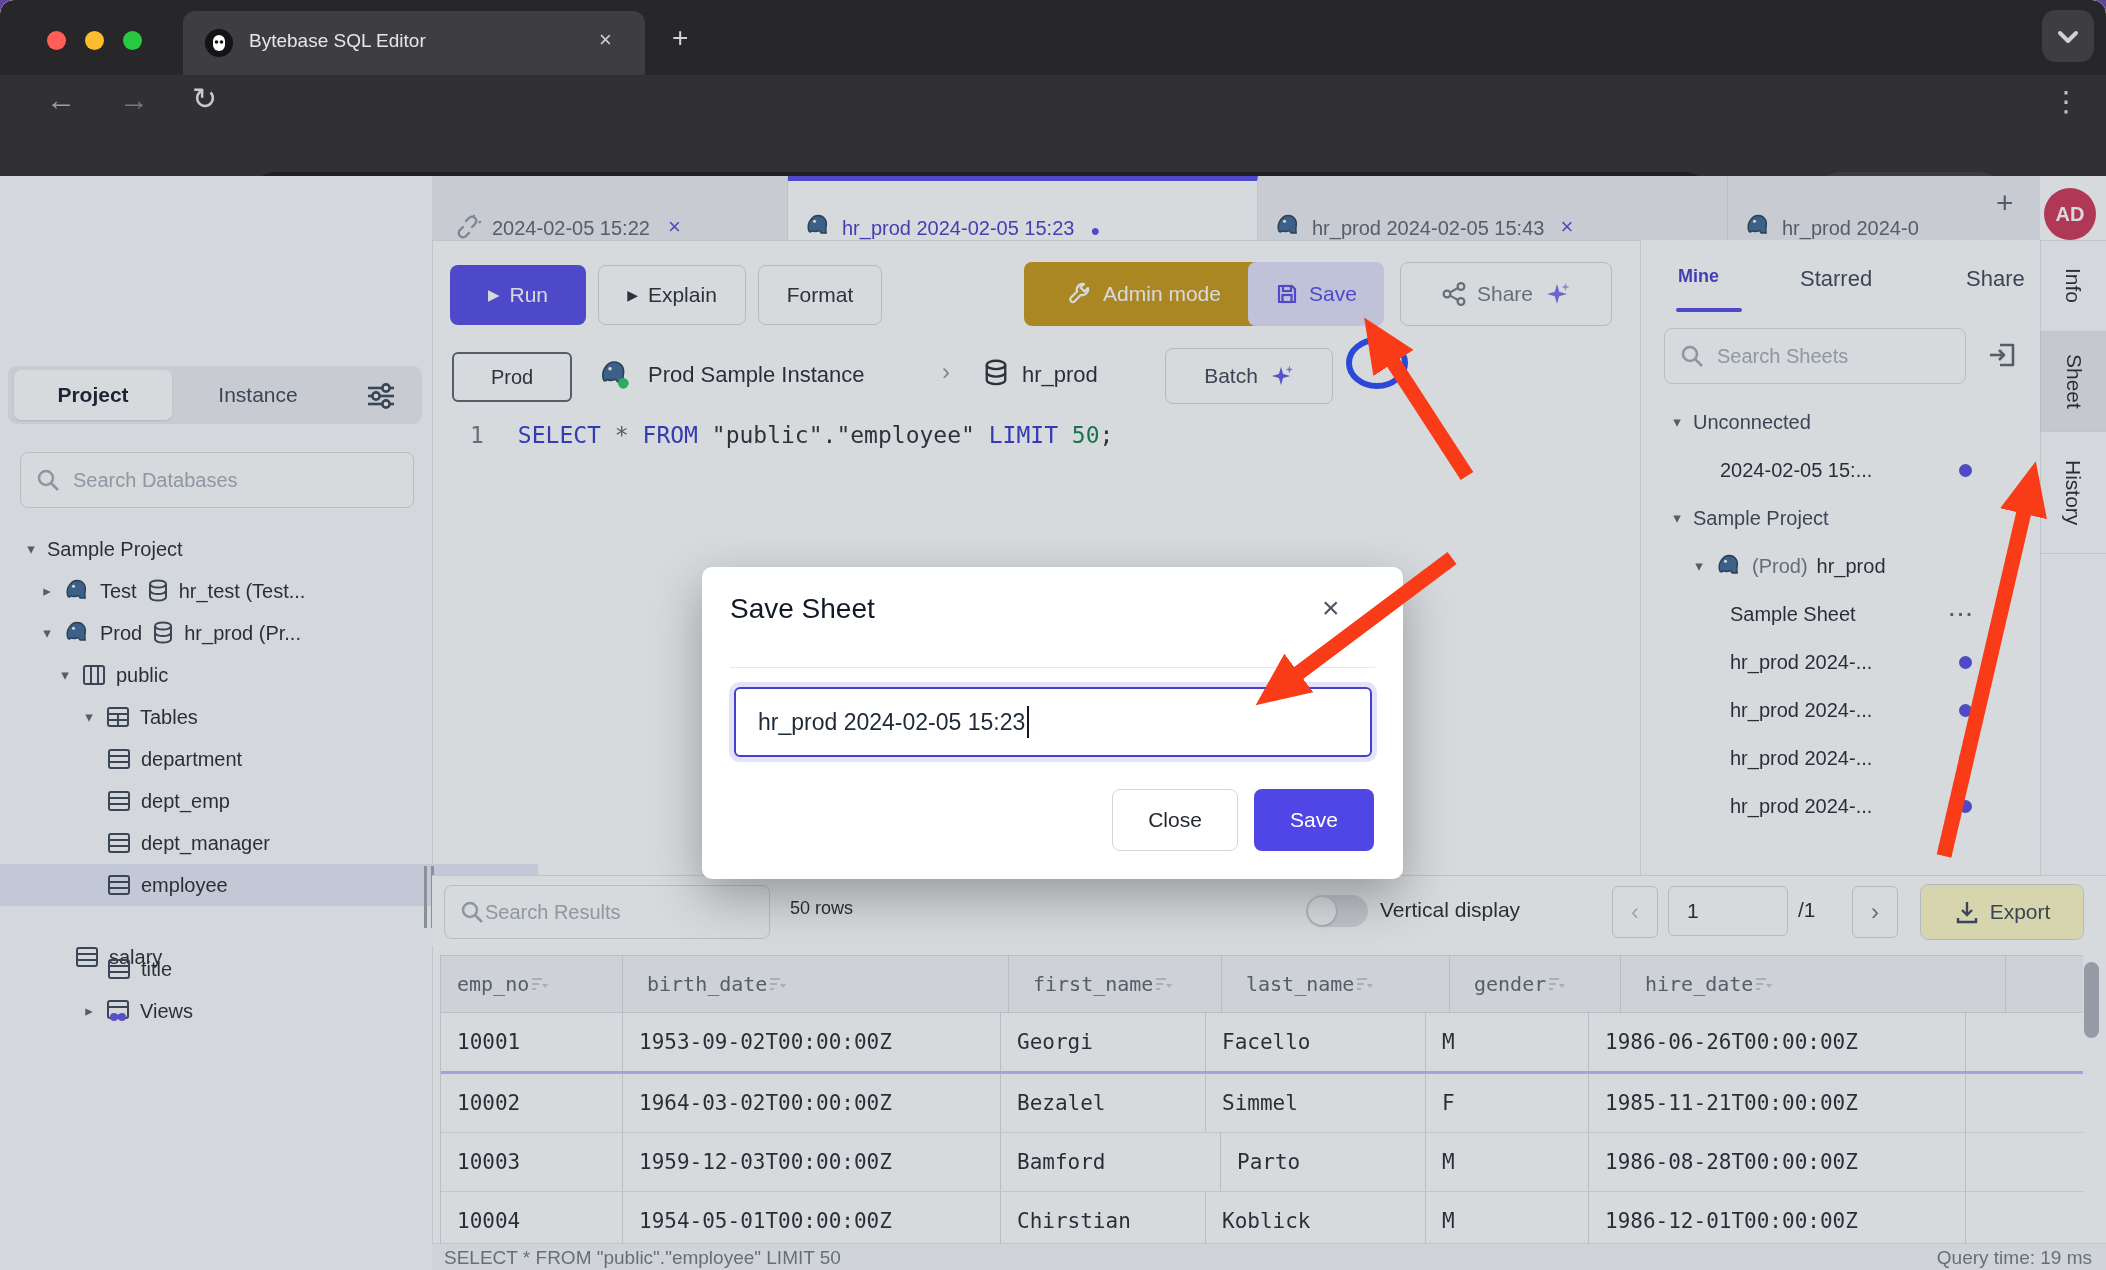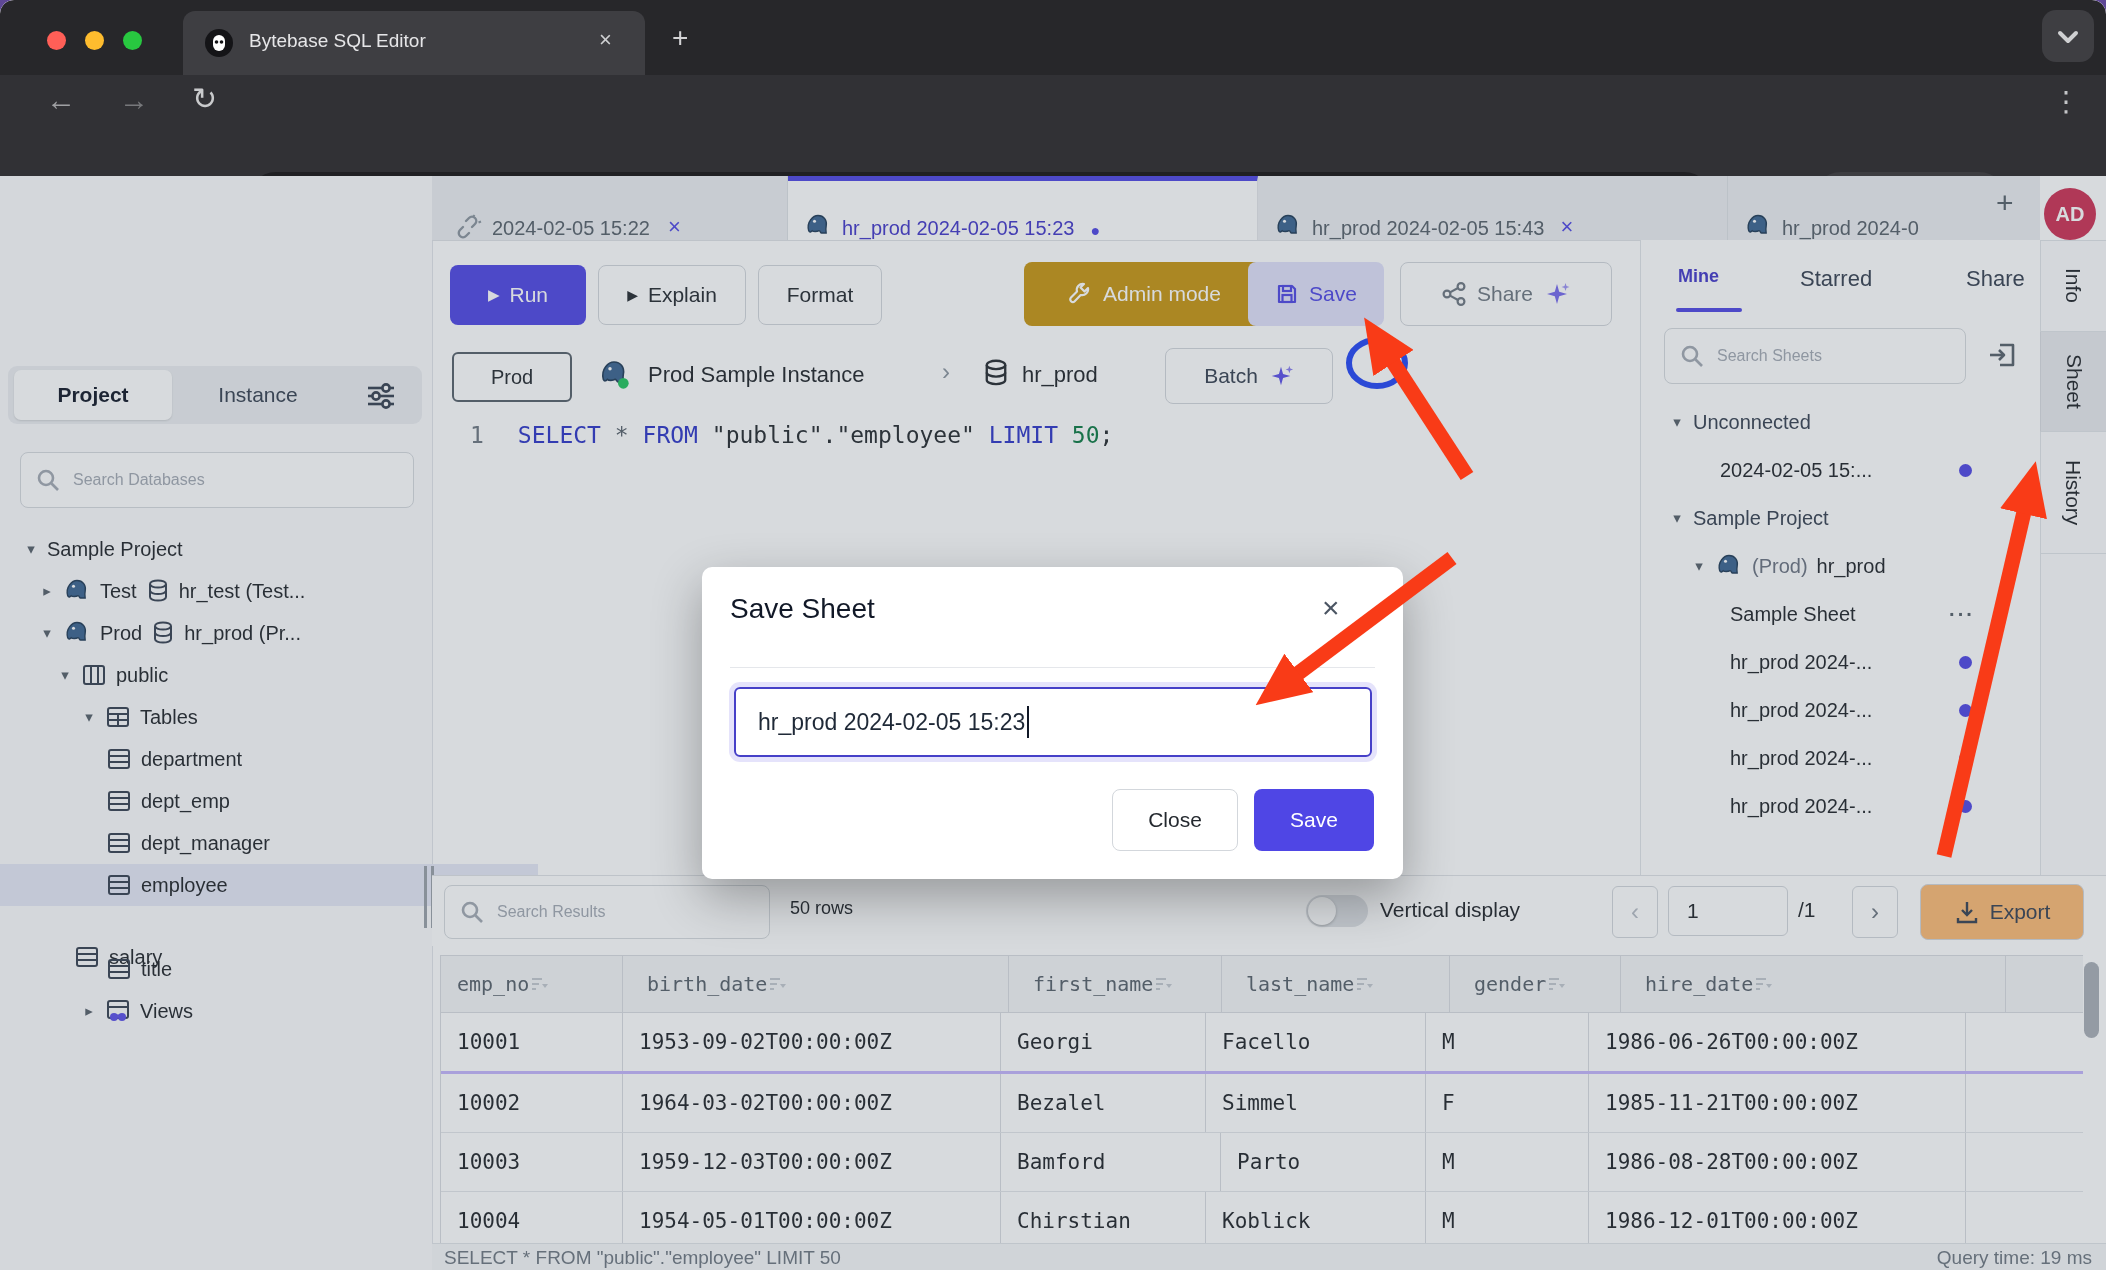--- a/index.html
+++ b/index.html
@@ -17,21 +17,21 @@
   .navbar{left:0;top:75px;width:2106px;height:101px;background:#313135;}
   .urlpill{left:247px;top:97px;width:1466px;height:58px;background:#202023;border-radius:29px;color:#e4e4e6;font-size:20px;}
   .incog{left:1812px;top:97px;width:196px;height:58px;background:#3d3d41;border-radius:29px;color:#e8e8ea;font-size:20px;}
 
   
   .page-bg{left:0;top:176px;width:2106px;height:1094px;background:#ffffff;}
   .lsb{left:0;top:176px;width:432px;height:1094px;background:#fbfbfd;border-right:1px solid #e2e4e9;}
   .lsb-tabs{left:8px;top:190px;width:414px;height:58px;background:#eceef1;border-radius:9px;}
   .chip-active{background:#fff;border-radius:7px;box-shadow:0 1px 2px rgba(0,0,0,.12);font-weight:bold;color:#111827;}
   .searchbox{border:1px solid #d6dade;border-radius:8px;background:#fff;display:flex;align-items:center;}
-  .ph{color:#a3a9b3;font-size:16px;}
+  .ph{color:#a3a9b3;font-size:20px;}
   .trow{position:absolute;height:42px;display:flex;align-items:center;gap:9px;font-size:20px;color:#1f2328;width:432px;}
   .caret{color:#57606a;font-size:15px;width:14px;text-align:center;}
 
   
   .etabbar{left:432px;top:176px;width:1608px;height:64px;background:#eceef1;border-bottom:1px solid #dfe2e6;}
   .etab{position:absolute;top:176px;height:64px;display:flex;align-items:flex-end;gap:10px;font-size:20px;color:#57606a;border-right:1px solid #dde0e4;padding:0 16px;box-sizing:border-box;}
   .etab.active{background:#fff;border-top:5px solid #4f46e5;color:#4338ca;border-right:1px solid #e4e6ea;}
 
   .btn{display:flex;align-items:center;justify-content:center;gap:10px;border-radius:8px;font-size:21px;box-sizing:border-box;}
   .btn.ghost{background:#fff;border:1px solid #d3d7dc;color:#24292f;}
@@ -436,38 +436,38 @@
   <div class="vtab" style="top:432px;height:122px">
       <span>History</span>
     </div>
 
   <div class="r resbar"></div>
   <div class="r searchbox" style="left:444px;top:885px;width:324px;height:52px">
     <svg style="margin-left:14px" width="26" height="26" viewBox="0 0 26 26">
         <circle cx="11" cy="11" r="7" fill="none" stroke="#a3a9b3" stroke-width="2.6"></circle>
         <line x1="16.5" y1="16.5" x2="23" y2="23" stroke="#a3a9b3" stroke-width="2.6"></line>
       </svg>
-    <span class="ph" style="margin-left:12px">Search Results</span>
+    <span class="ph" style="">Search Results</span>
   </div>
   <span class="r nw" style="left:790px;top:898px;font-size:18px;color:#1f2328">50 rows</span>
   <div class="r" style="left:1306px;top:895px;width:62px;height:32px;border-radius:16px;background:#dfe2e6">
     <div style="position:absolute;left:2px;top:2px;width:28px;height:28px;border-radius:50%;background:#fff;box-shadow:0 1px 3px rgba(0,0,0,.25)"></div>
   </div>
   <span class="r nw" style="left:1380px;top:898px;font-size:21px;color:#1f2328">Vertical display</span>
   <div class="r flex" style="left:1612px;top:886px;width:44px;height:50px;border:1px solid #d3d7dc;border-radius:6px;background:#fff;justify-content:center;font-size:24px;color:#b6bcc4">
       <span>‹</span>
     </div>
   <div class="r flex" style="left:1668px;top:886px;width:120px;height:50px;border:1px solid #d3d7dc;border-radius:6px;background:#fff;padding-left:18px;font-size:21px;color:#1f2328;box-sizing:border-box">
       <span>1</span>
     </div>
   <span class="r" style="left:1798px;top:898px;font-size:21px;color:#1f2328">/1</span>
   <div class="r flex" style="left:1852px;top:886px;width:44px;height:50px;border:1px solid #d3d7dc;border-radius:6px;background:#fff;justify-content:center;font-size:24px;color:#6e7781">
       <span>›</span>
     </div>
-  <div class="r flex" style="left:1920px;top:884px;width:162px;height:54px;border:1px solid #d3d7dc;border-radius:8px;background:#fdba74;justify-content:center;gap:10px;font-size:21px;color:#374151">
+  <div class="r flex" style="left:1920px;top:884px;width:162px;height:54px;border:1px solid #d3d7dc;border-radius:8px;background:#fef9c3;justify-content:center;gap:10px;font-size:21px;color:#374151">
     <svg width="26" height="26" viewBox="0 0 26 26">
         <line x1="13" y1="3" x2="13" y2="15" stroke="#374151" stroke-width="2.4"></line>
         <polyline points="8,11 13,16 18,11" fill="none" stroke="#374151" stroke-width="2.4"></polyline>
         <path d="M4 19 v4 h18 v-4" fill="none" stroke="#374151" stroke-width="2.4"></path>
       </svg>
     <span>Export</span>
   </div>
 
   <div class="r mono" style="left:440px;top:955px;width:1642px;height:288px;overflow:hidden;border-top:1px solid #d9dce1;border-left:1px solid #d9dce1">
     <div class="flex thead" style="height:56px;border-bottom:1px solid #d9dce1">

